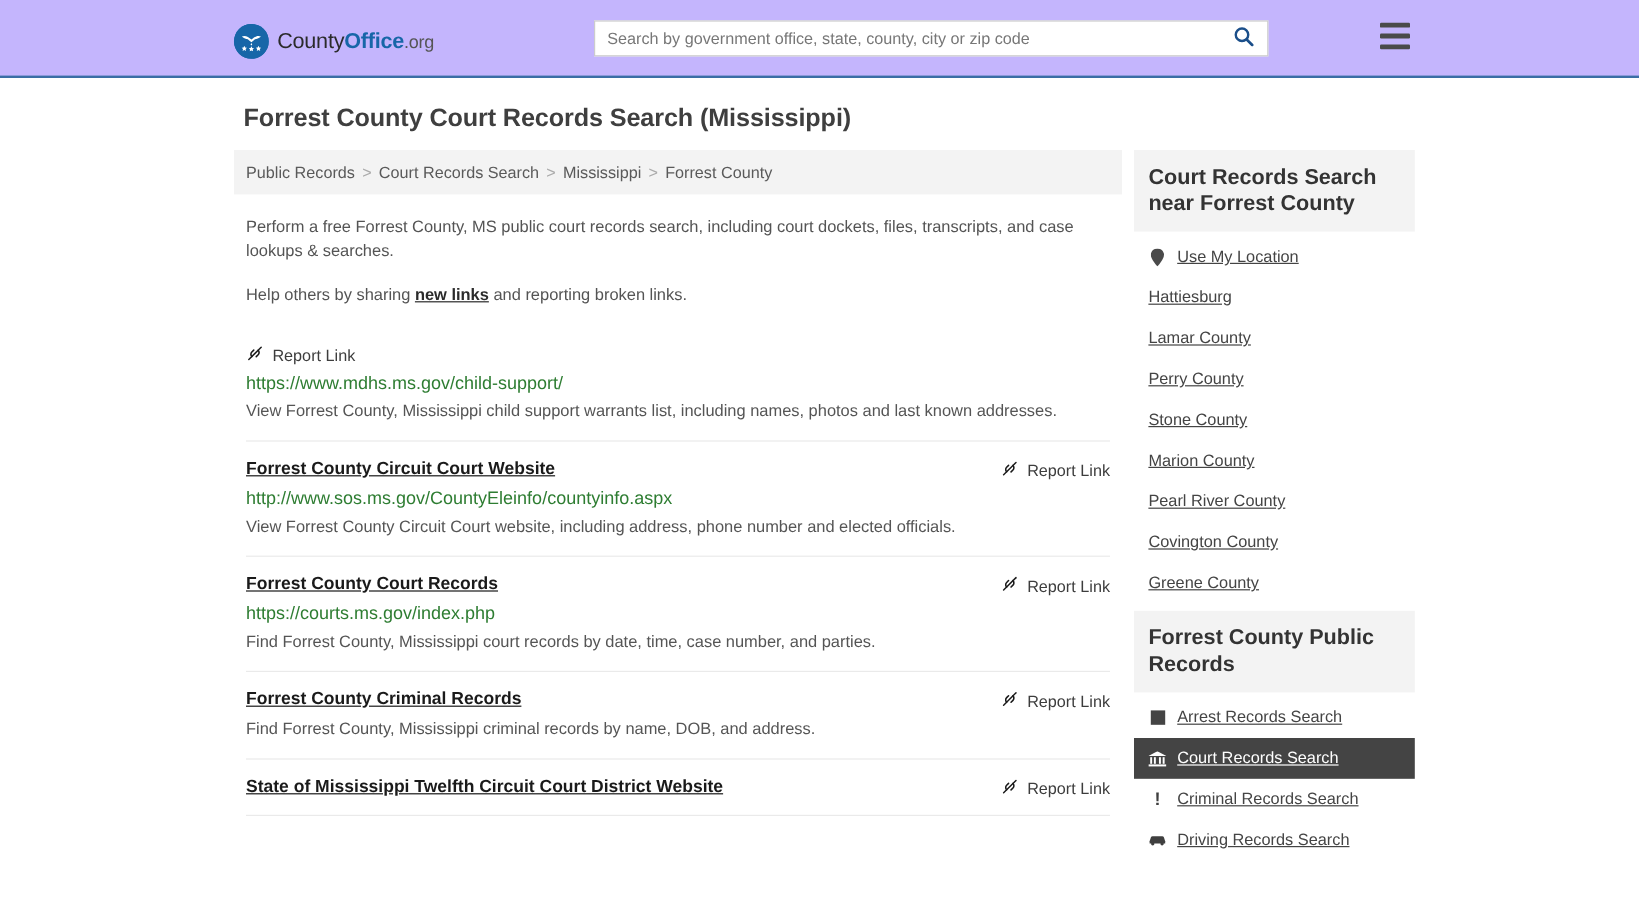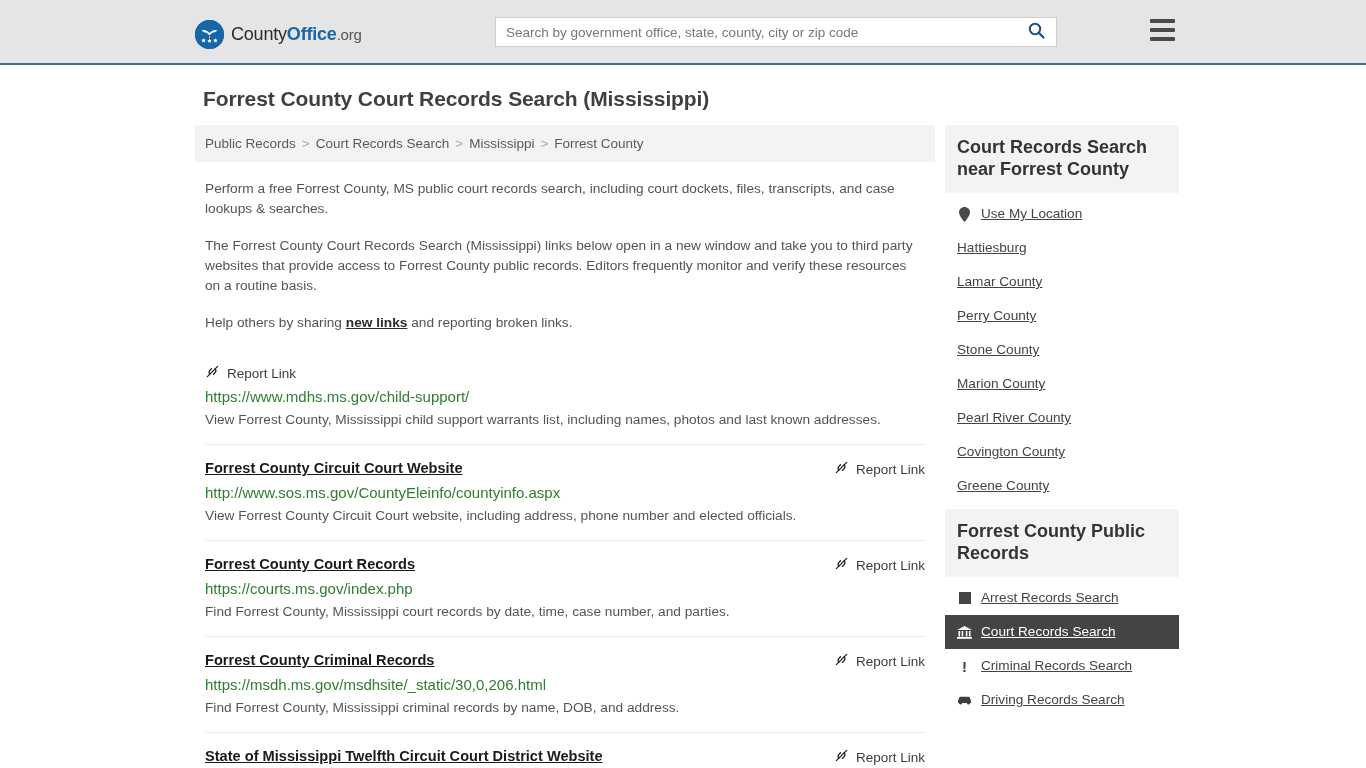--- a/index.html
+++ b/index.html
@@ -7,21 +7,21 @@
     width:1366px; height:768px;
     background:#ffffff;
     font-family:"Liberation Sans", sans-serif;
     overflow:hidden;
   }
 
   
   .site-header{
     position:relative;
     height:65px;
-    background:#e5e5e5;
+    background:#c4b5fd;
     border-bottom:2px solid #3a6ea5;
     display:flex;
     align-items:center;
   }
   .logo-wrap{
     position:absolute; left:195px; top:20px;
     display:flex; align-items:center; gap:7px;
   }
   .logo-mark{
     width:29px; height:29px; border-radius:50%;
@@ -219,21 +219,20 @@
           <span class="sep">&gt;</span>
           <a href="#">Court Records Search</a>
           <span class="sep">&gt;</span>
           <a href="#">Mississippi</a>
           <span class="sep">&gt;</span>
           <a href="#">Forrest County</a>
         </nav>
 
         <div class="intro">
           <p>Perform a free Forrest County, MS public court records search, including court dockets, files, transcripts, and case lookups &amp; searches.</p>
-          <p>The Forrest County Court Records Search (Mississippi) links below open in a new window and take you to third party websites that provide access to Forrest County public records. Editors frequently monitor and verify these resources on a routine basis.</p>
           <p><span>Help others by sharing </span><a href="#">new links</a><span> and reporting broken links.</span></p>
         </div>
 
         <div class="results">
 
           <div class="result">
             <div class="result-head">
               <span class="report-link">
                 <span>
                   <svg width="15" height="15" viewBox="0 0 16 16">
@@ -292,21 +291,20 @@
                 <span>
                   <svg width="15" height="15" viewBox="0 0 16 16">
                     <path d="M5.2 10.8 A2.8 2.8 0 0 1 5.2 6.8 L6.9 5.1" fill="none" stroke="#1b1b1b" stroke-width="1.4" stroke-linecap="round"></path>
                     <path d="M10.8 5.2 A2.8 2.8 0 0 1 10.8 9.2 L9.1 10.9" fill="none" stroke="#1b1b1b" stroke-width="1.4" stroke-linecap="round"></path>
                     <line x1="2.5" y1="13.5" x2="13.5" y2="2.5" stroke="#1b1b1b" stroke-width="1.3" stroke-linecap="round"></line>
                   </svg>
                 </span>
                 <span>Report Link</span>
               </span>
             </div>
-            <div class="result-url">https://msdh.ms.gov/msdhsite/_static/30,0,206.html</div>
             <div class="result-desc">Find Forrest County, Mississippi criminal records by name, DOB, and address.</div>
           </div>
 
           <div class="result">
             <div class="result-head">
               <a href="#" class="result-title">State of Mississippi Twelfth Circuit Court District Website</a>
               <span class="report-link">
                 <span>
                   <svg width="15" height="15" viewBox="0 0 16 16">
                     <path d="M5.2 10.8 A2.8 2.8 0 0 1 5.2 6.8 L6.9 5.1" fill="none" stroke="#1b1b1b" stroke-width="1.4" stroke-linecap="round"></path>

